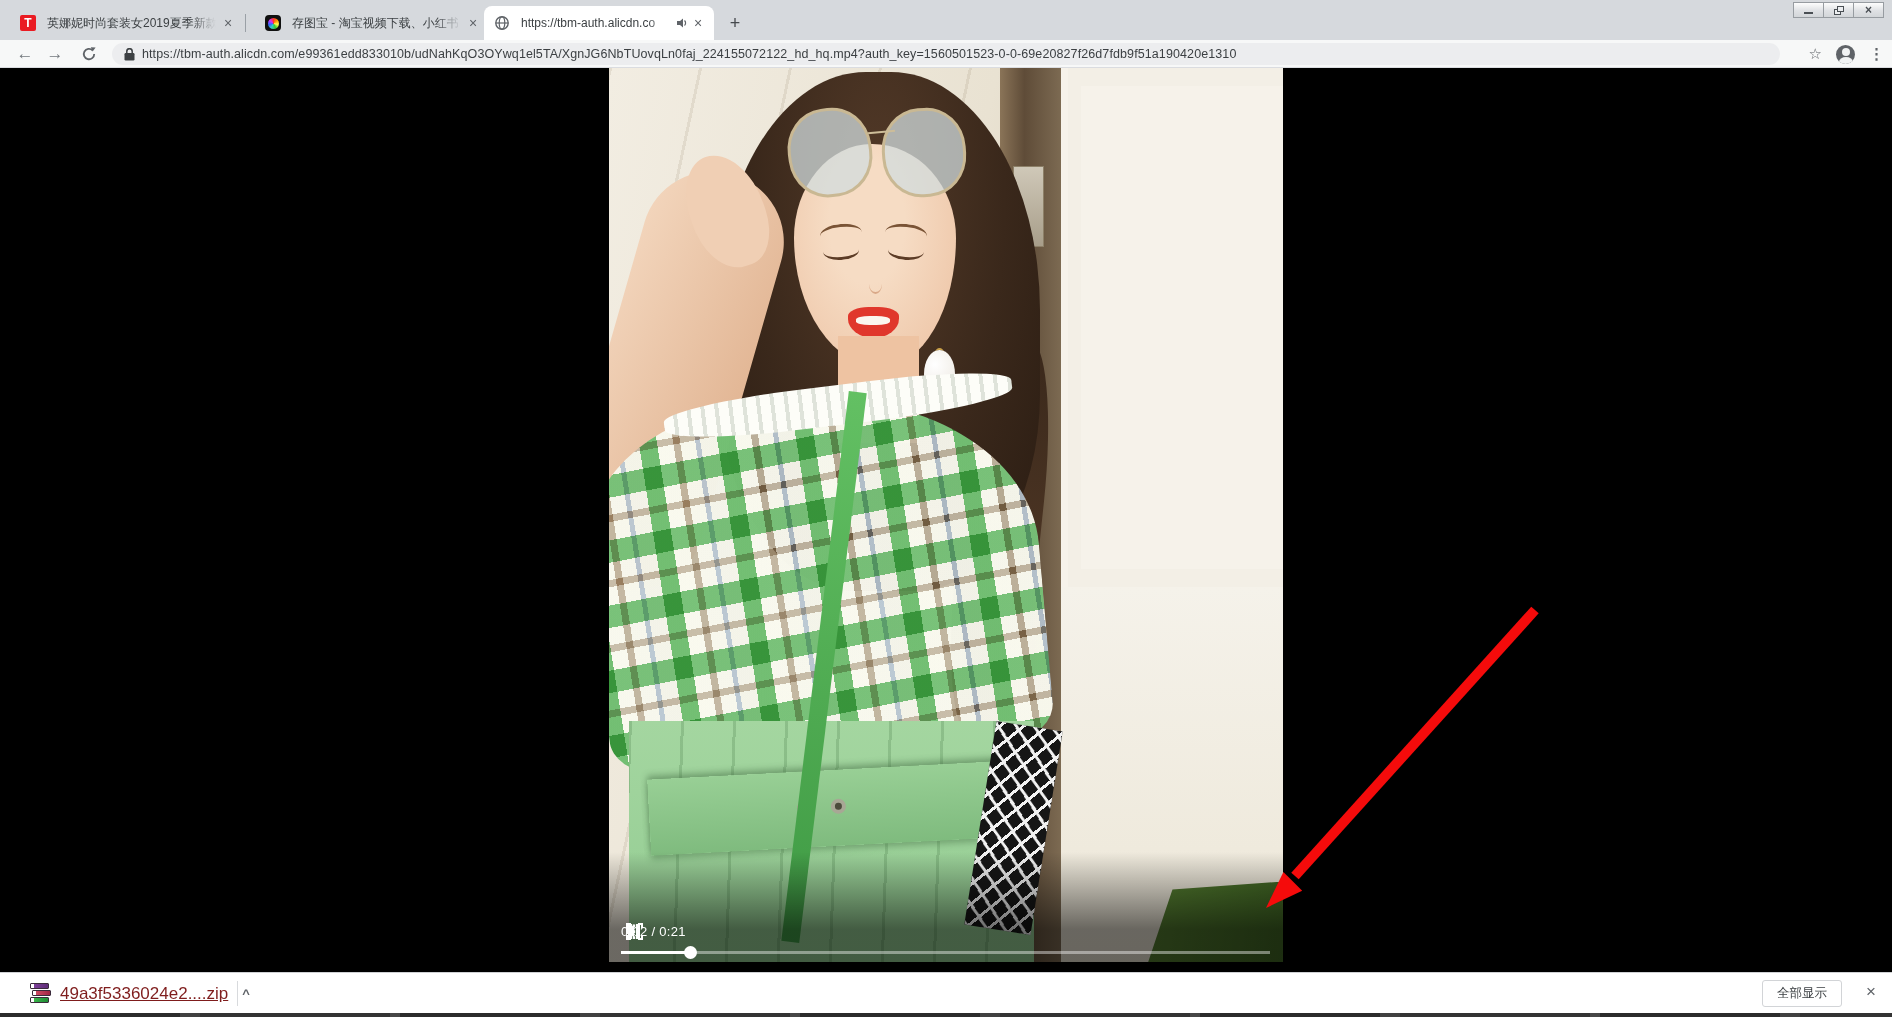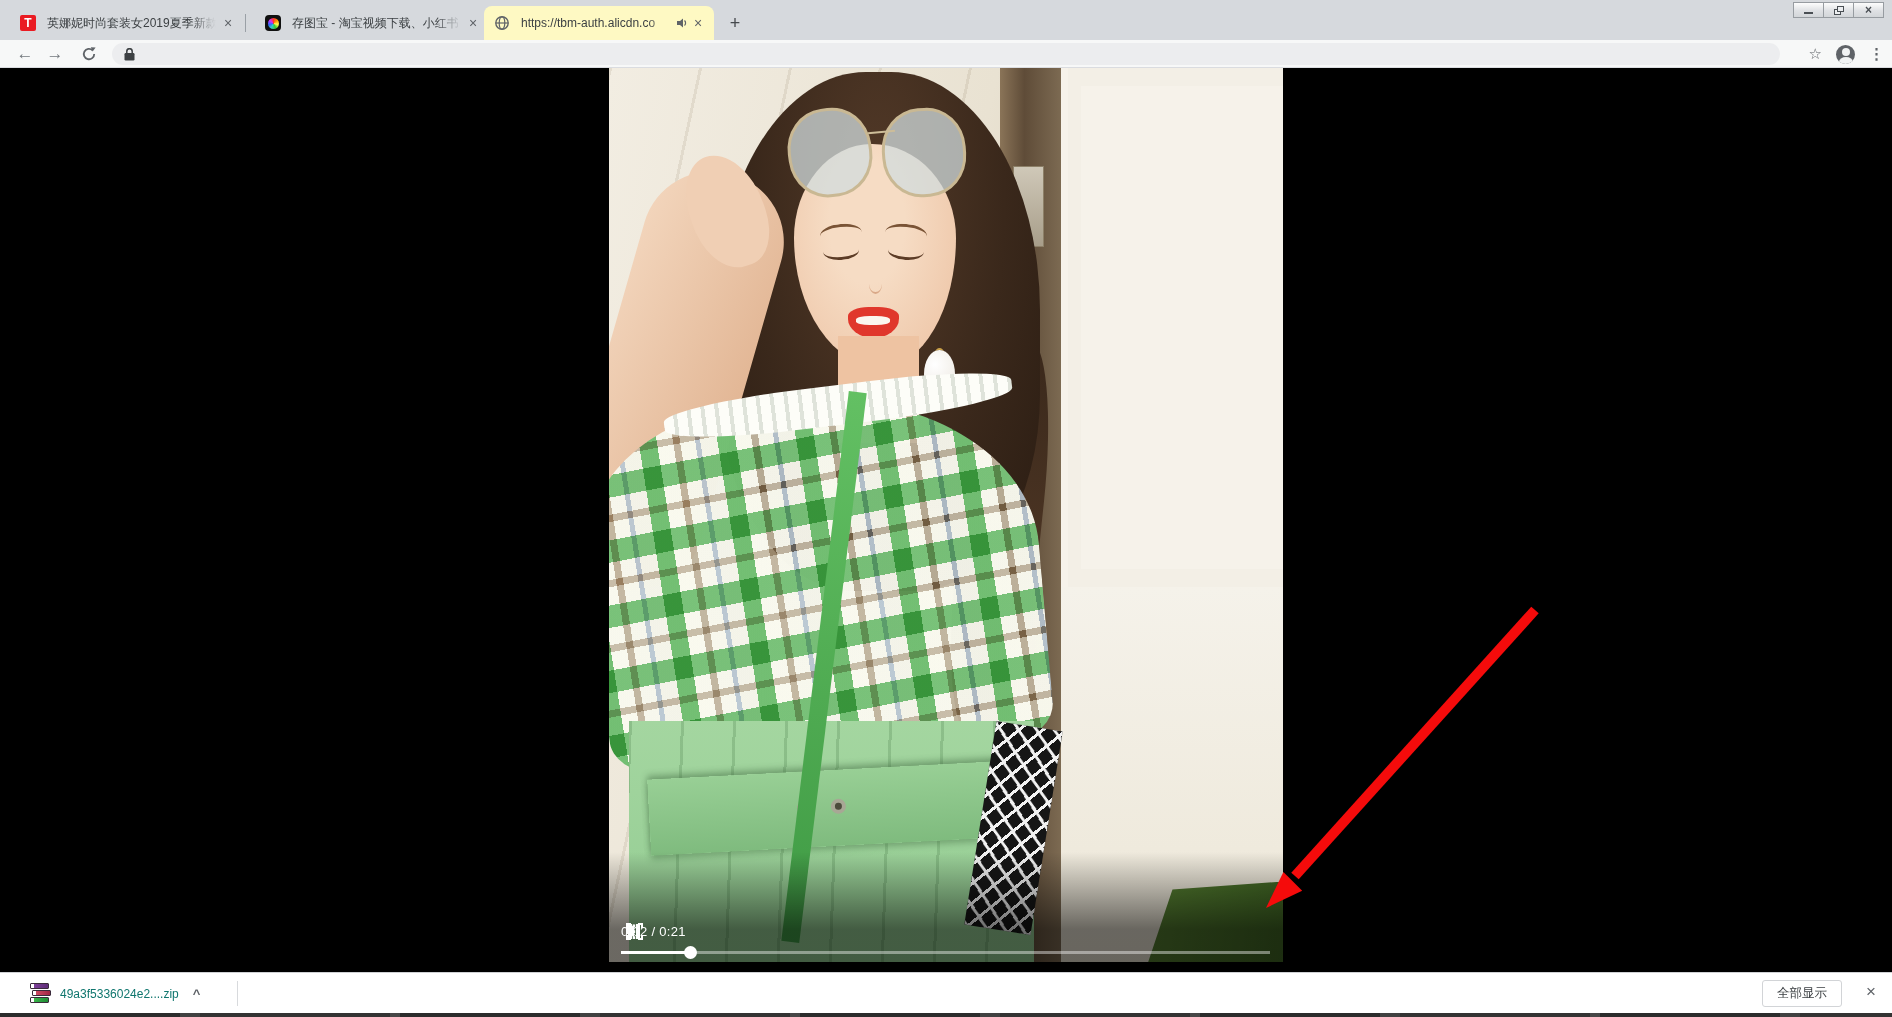--- a/index.html
+++ b/index.html
@@ -9,21 +9,21 @@
   
   .tabstrip { position:absolute; top:0; left:0; width:1892px; height:40px; background:#d6d9dd; }
   .winbtns { position:absolute; top:2px; right:8px; display:flex; }
   .winbtn { width:31px; height:16px; border:1px solid #979ca1; margin-left:-1px; background:linear-gradient(#fdfdfd,#dfe1e4 55%,#d3d6d9); display:flex; align-items:center; justify-content:center; color:#4a4f54; font-size:10px; line-height:1; }
   .winbtn .minbar { width:9px; height:2px; background:#4a4f54; margin-top:5px; }
   .restore-shape { position:relative; width:10px; height:9px; }
   .restore-shape i { position:absolute; border:1px solid #4a4f54; background:#eceef0; }
   .restore-shape i.b { width:7px; height:6px; left:0; bottom:0; }
   .restore-shape i.f { width:7px; height:6px; right:0; top:0; }
   .tab { position:absolute; top:6px; height:34px; display:flex; align-items:center; padding:0 8px 0 10px; width:234px; color:#3c4043; font-size:12px; }
-  .tab.active { background:#fef9c3; border-radius:8px 8px 0 0; }
+  .tab.active { background:#ffffff; border-radius:8px 8px 0 0; }
   .tab .title { flex:1; white-space:nowrap; overflow:hidden; margin:0 4px 0 8px; letter-spacing:0; }
   .tab .title.fade { -webkit-mask-image:linear-gradient(90deg,#000 85%,transparent); mask-image:linear-gradient(90deg,#000 85%,transparent);margin-left:11px; }
   .tabclose { width:16px; height:16px; border-radius:50%; display:flex; align-items:center; justify-content:center; color:#5f6368; font-size:14px; flex:none; }
   .tabsep { position:absolute; top:14px; width:1px; height:18px; background:#9aa0a6; }
   .favicon { width:16px; height:16px; flex:none; }
   .fav-taobao { background:#ea1b22; color:#fff; font-weight:bold; font-size:12px; display:flex; align-items:center; justify-content:center; border-radius:2px; }
   .fav-ctb { background:#101010; border-radius:4px; display:flex; align-items:center; justify-content:center; }
   .fav-ctb i { width:11px; height:11px; border-radius:50%; background:conic-gradient(#f33,#f90,#ff5,#3c3,#3cc,#36f,#c3f,#f33); }
   .newtab { position:absolute; left:722px; top:10px; width:26px; height:26px; border-radius:50%; color:#45494d; font-size:18px; display:flex; align-items:center; justify-content:center; }
   .audio-ind { margin:0 2px; flex:none; display:flex; }
@@ -109,21 +109,21 @@
   .anno { position:absolute; inset:0; pointer-events:none; }
 
   
   .dlbar { position:absolute; top:972px; left:0; width:1892px; height:41px; background:#fff; border-top:1px solid #cfd1d4; }
   .dlitem { position:absolute; left:22px; top:6px; height:29px; display:flex; align-items:center; gap:10px; padding:0 8px; }
   .rar { width:20px; height:21px; position:relative; }
   .rar i { position:absolute; left:0; width:19px; height:6px; border:1px solid #3a2a3a; border-radius:1px; }
   .rar .b1 { top:0; background:linear-gradient(90deg,#fff 0 3px,#7d3f98 3px, #5e2c77); }
   .rar .b2 { top:7px; left:2px; background:linear-gradient(90deg,#fff 0 3px,#cf4a63 3px, #a02545); }
   .rar .b3 { top:14px; background:linear-gradient(90deg,#fff 0 3px,#39b54a 3px, #1f8a34); }
-  .dlname { font-size:12px; color:#0f766e; }
+  .dlname { font-size:17px; color:#7f1d1d;text-decoration:underline; }
   .dlchev { color:#5f6368; font-size:13px; font-weight:bold; margin-left:4px; }
   .dlsep { position:absolute; left:237px; top:8px; width:1px; height:25px; background:#d8dadd; }
   .showall { position:absolute; right:50px; top:7px; height:27px; padding:0 14px; display:flex; align-items:center; border:1px solid #d2d4d7; border-radius:3px; background:#fff; color:#3c4043; font-size:12.5px; }
   .dlclose { position:absolute; right:16px; top:9px; color:#5f6368; font-size:17px; }
 
   .bottomstrip { position:absolute; top:1013px; left:0; width:1892px; height:4px;
     background:repeating-linear-gradient(90deg,#2c2c2c 0 180px,#414141 180px 200px,#333 200px 390px,#474747 390px 400px); }
 </style>
 </head>
 <body>
@@ -187,20 +187,21 @@
           <polygon points="9.8,1.2 14.6,1.6 11.6,5.6" fill="#5f6368"></polygon>
         </svg>
     </span>
     <div class="omnibox">
       <span style="display:flex">
         <svg width="11" height="13" viewBox="0 0 11 13">
             <rect x="0.5" y="5" width="10" height="7.5" rx="1.2" fill="#3c4043"></rect>
             <path d="M2.8 5 V3.4 a2.7 2.7 0 0 1 5.4 0 V5" fill="none" stroke="#3c4043" stroke-width="1.5"></path>
           </svg>
       </span>
+      <span class="url">https://tbm-auth.alicdn.com/e99361edd833010b/udNahKqO3OYwq1el5TA/XgnJG6NbTUovqLn0faj_224155072122_hd_hq.mp4?auth_key=1560501523-0-0-69e20827f26d7fdb9f51a190420e1310</span>
     </div>
     <div class="tb-right">
       <span class="staric">☆</span>
       <span class="avatar"></span>
       <span class="menu3">⋮</span>
     </div>
   </div>
 
   <div class="content">
     <div class="video">

